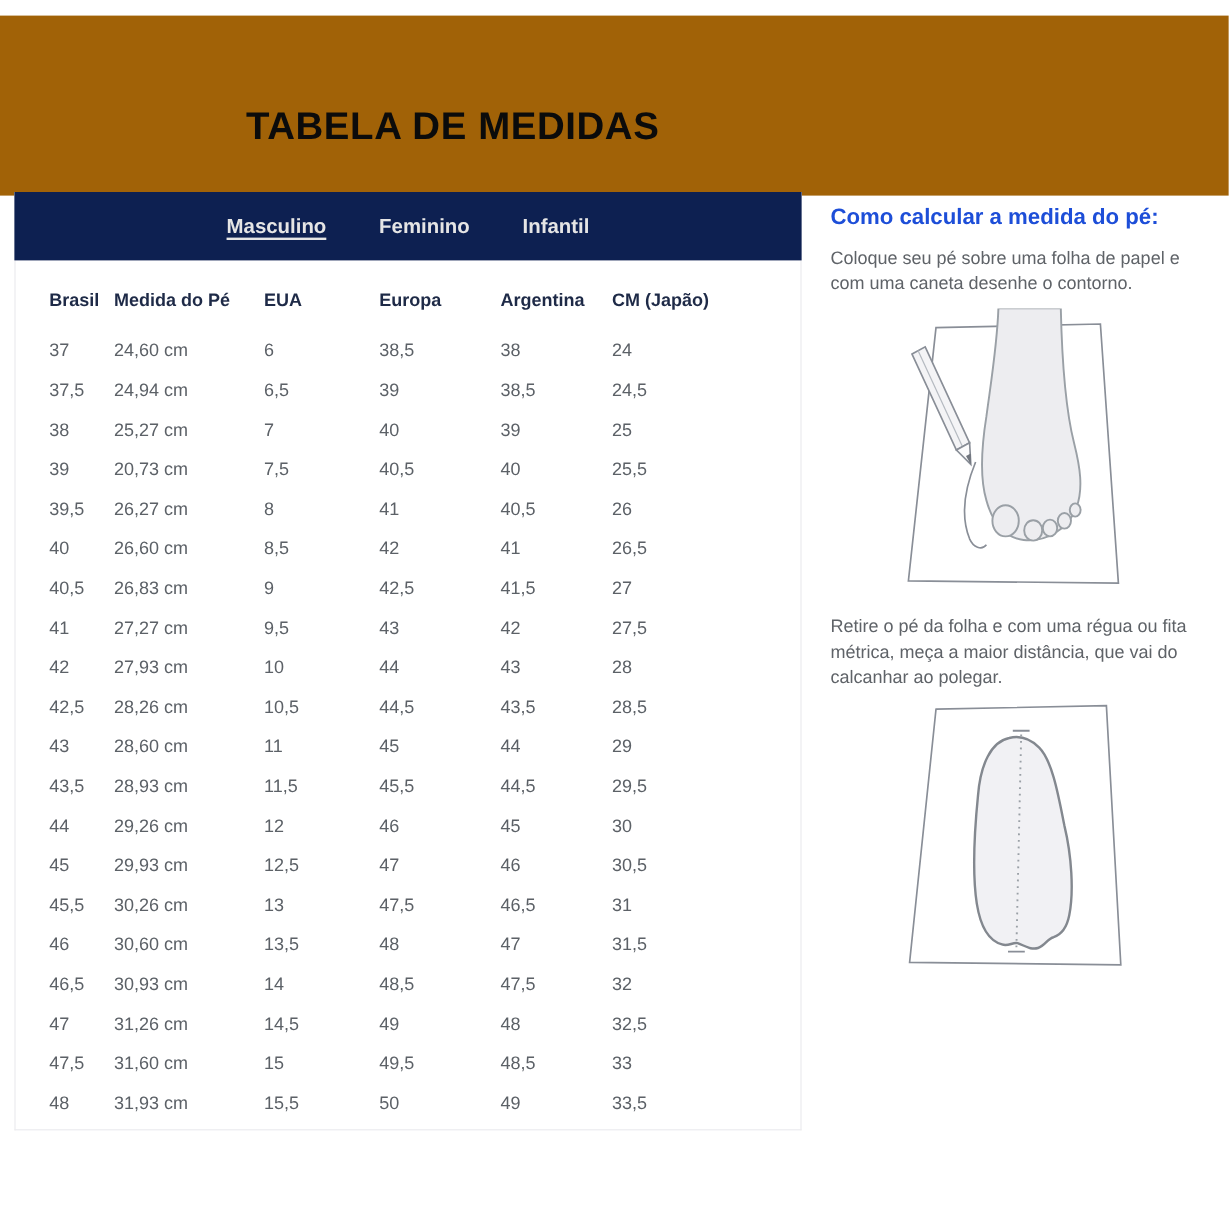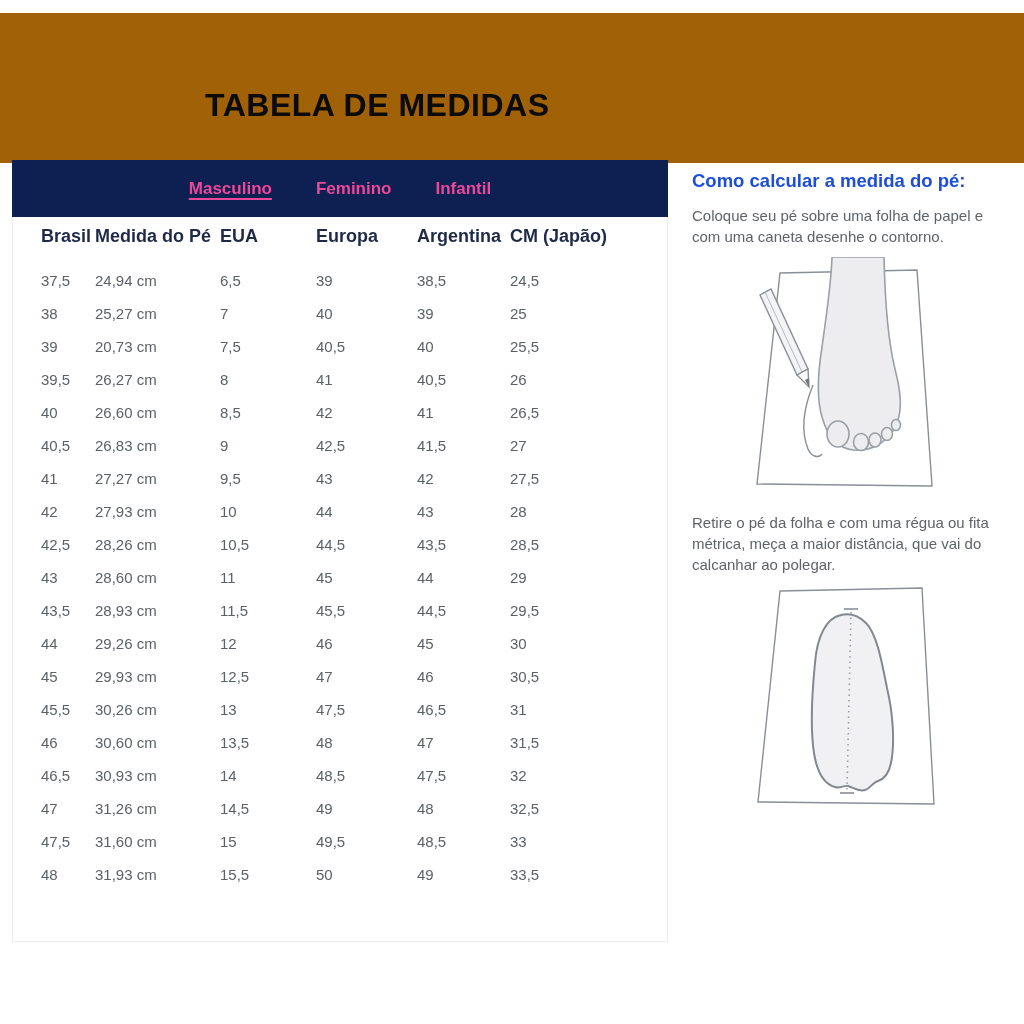--- a/index.html
+++ b/index.html
@@ -25,30 +25,30 @@
     background:#ffffff;
     border:1px solid #ececef;border-top:none;
     box-sizing:border-box;
   }
   .tabs{
     position:relative;left:-1px;width:656px;height:57px;
     background:#0d2051;
     display:flex;align-items:center;justify-content:center;gap:44px;
   }
   .tab{
-    color:#ec4899;font-weight:700;font-size:17px;cursor:pointer;
+    color:#e5e5e5;font-weight:700;font-size:17px;cursor:pointer;
     white-space:nowrap;
   }
   .tab.active{text-decoration:underline;text-underline-offset:4px;text-decoration-thickness:1.5px;}
   table.sizes{
     width:100%;border-collapse:collapse;table-layout:fixed;
   }
   table.sizes th{
-    text-align:left;font-size:18px;font-weight:700;color:#1e2a47;
-    padding:9px 0 17px 0;
+    text-align:left;font-size:15px;font-weight:700;color:#1e2a47;
+    padding:25px 0 17px 0;
   }
   table.sizes td{
     text-align:left;font-size:15px;font-weight:400;color:#5c6167;
     height:33px;padding:0;
   }
   table.sizes th:first-child,table.sizes td:first-child{padding-left:28px;}
   
   .panel{
     position:absolute;left:692px;top:170px;width:322px;
   }
@@ -90,20 +90,28 @@
         <th>Brasil</th>
         <th>Medida do Pé</th>
         <th>EUA</th>
         <th>Europa</th>
         <th>Argentina</th>
         <th>CM (Japão)</th>
       </tr>
     </thead>
     <tbody>
         <tr>
+          <td>37</td>
+          <td>24,60 cm</td>
+          <td>6</td>
+          <td>38,5</td>
+          <td>38</td>
+          <td>24</td>
+        </tr>
+        <tr>
           <td>37,5</td>
           <td>24,94 cm</td>
           <td>6,5</td>
           <td>39</td>
           <td>38,5</td>
           <td>24,5</td>
         </tr>
         <tr>
           <td>38</td>
           <td>25,27 cm</td>

